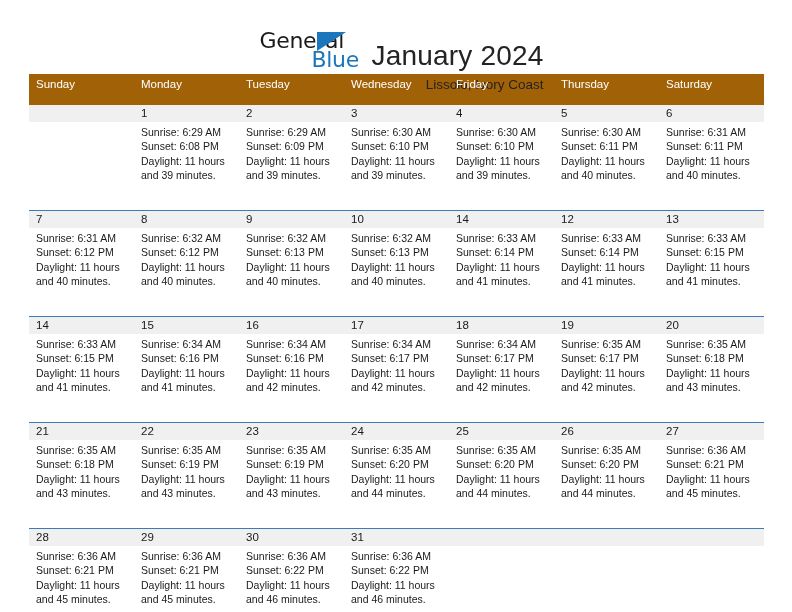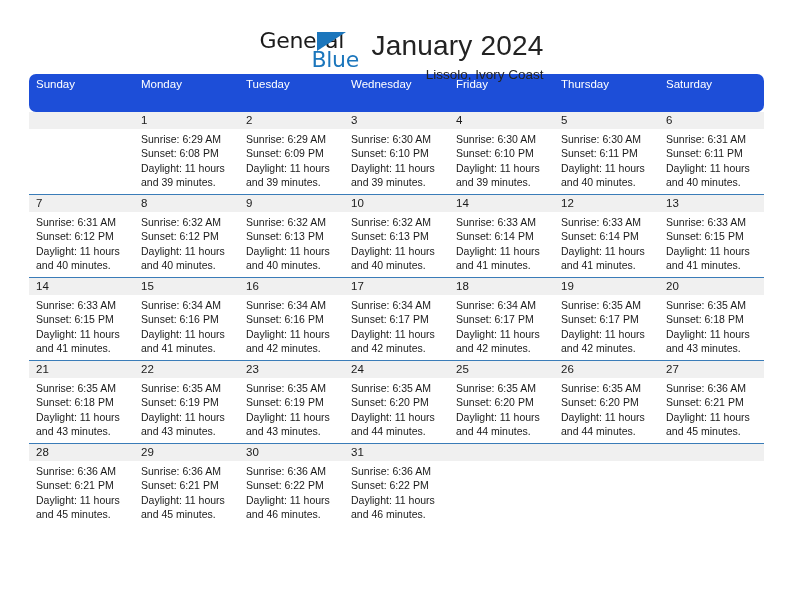--- a/index.html
+++ b/index.html
@@ -73,42 +73,42 @@
     text-align: right;
     padding-top: 0px;
   }
   .cal-title {
     font-size: 28px;
     font-weight: 400;
     color: #232323;
     line-height: 1.12;
     letter-spacing: 0.2px;
     white-space: nowrap;
+    margin-top: 10px;
   }
   .cal-subtitle {
     font-size: 13.5px;
     font-weight: 400;
     color: #232323;
     line-height: 1.2;
     margin-top: 6px;
     white-space: nowrap;
   }
 
   
   .calendar {
     margin: 0 28px 0 29px;
     width: 735px;
     box-sizing: border-box;
   }
 
   .weekdays {
     display: flex;
-    background: #1d4ed8;
-    height: 38px;
-    border-radius: 7px;
+    background: #a16207;
+    height: 31px;
   }
   .weekday {
     flex: 1 1 0;
     color: #ffffff;
     font-size: 11.5px;
     line-height: 21px;
     padding-left: 7px;
     box-sizing: border-box;
     white-space: nowrap;
     overflow: hidden;
@@ -132,21 +132,21 @@
     padding-left: 7px;
     font-size: 11.5px;
     line-height: 17px;
     color: #1a1a1a;
     white-space: nowrap;
     overflow: hidden;
   }
   .week-bodyrow {
     display: flex;
     background: #ffffff;
-    height: 65px;
+    height: 88px;
   }
   .bodyrow-cell {
     flex: 1 1 0;
     box-sizing: border-box;
     padding: 3px 4px 0 7px;
     overflow: hidden;
   }
   .cell-line {
     font-size: 10.5px;
     line-height: 14.3px;

